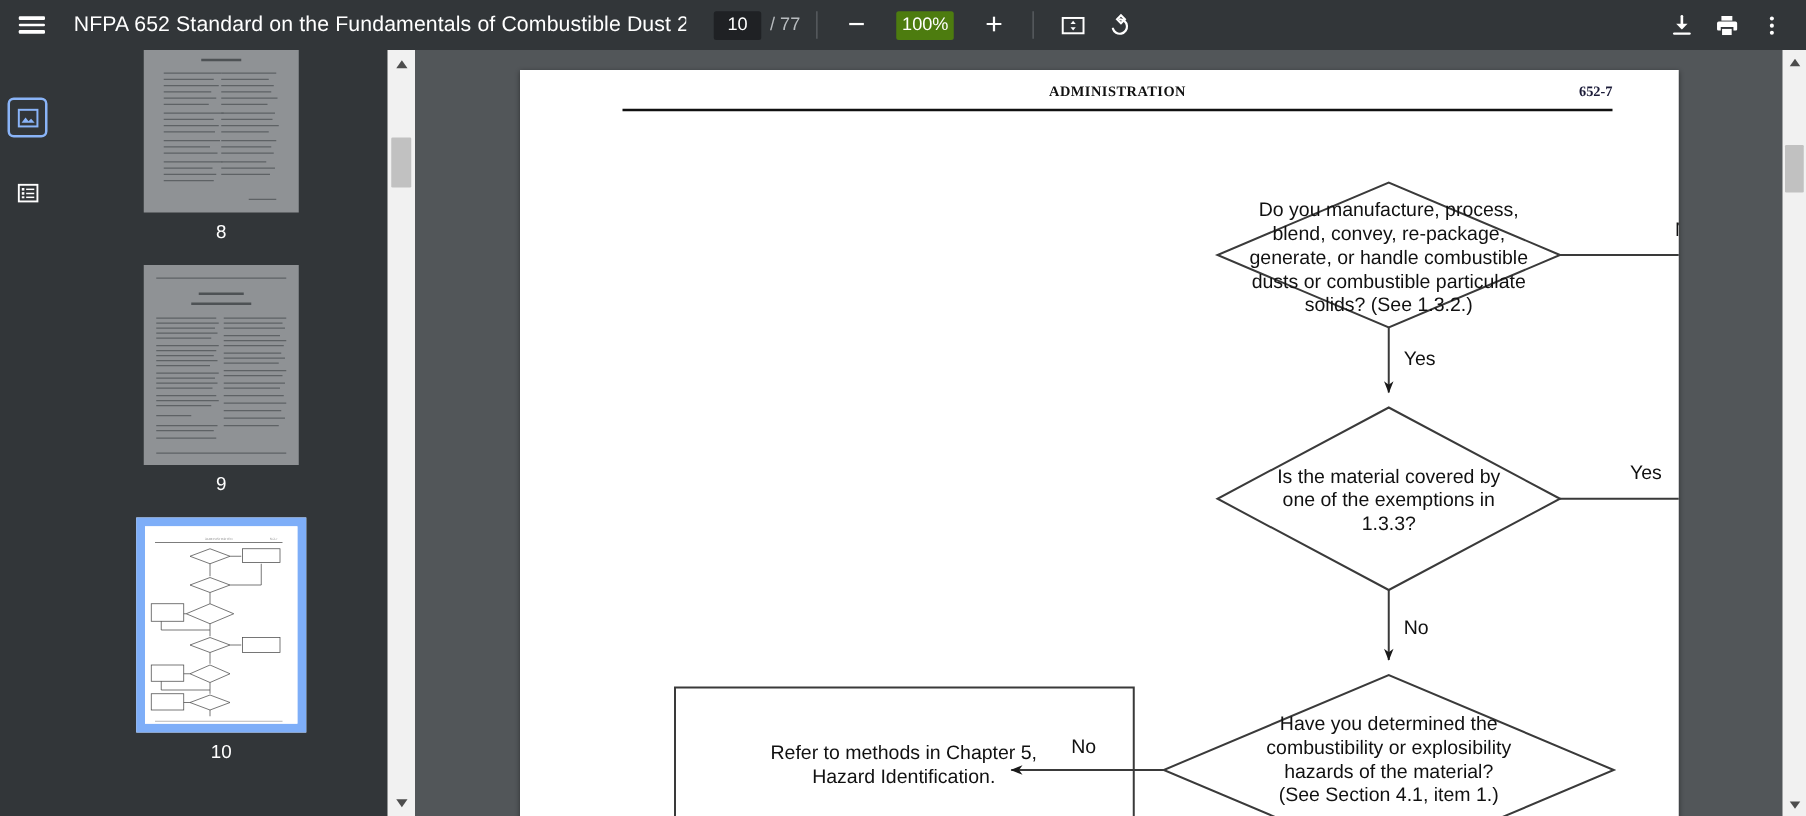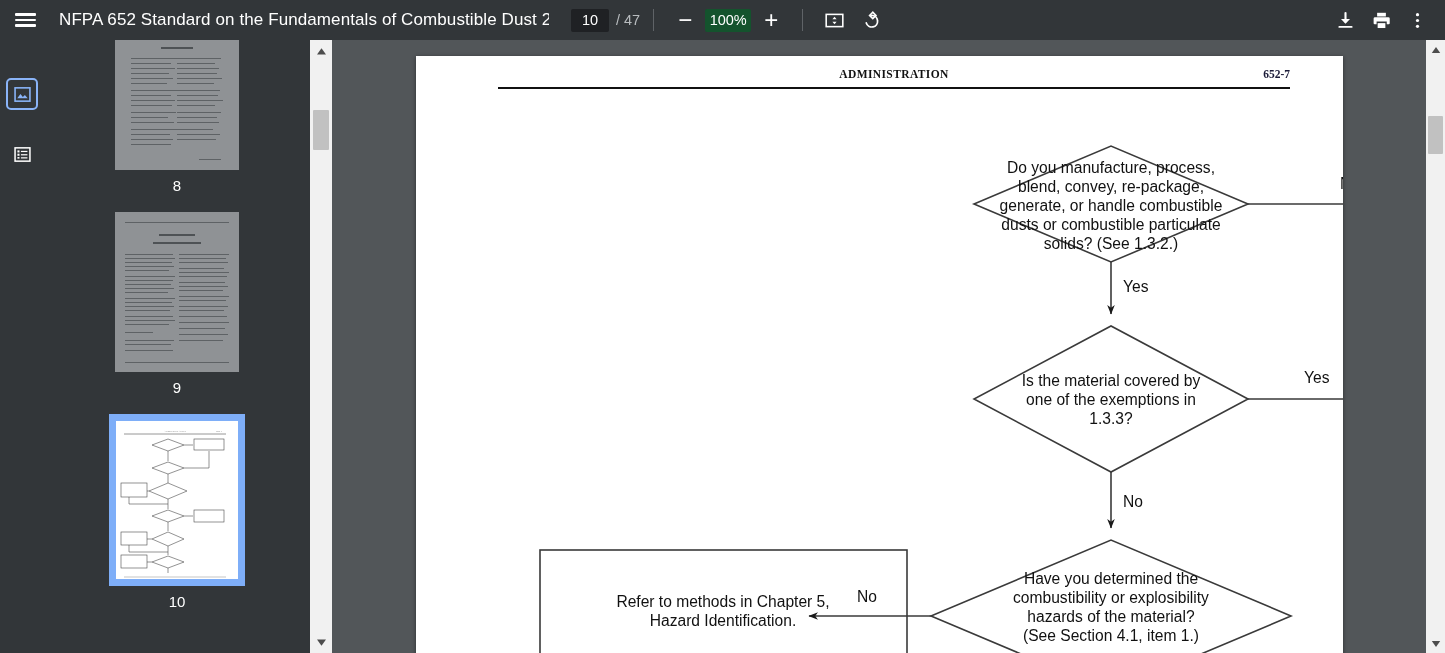--- a/index.html
+++ b/index.html
@@ -73,26 +73,26 @@
     background: #5f6367;
     margin: 0 13px;
     flex: 0 0 auto;
   }
 
   .zoom-minus { font-size: 24px; line-height: 1; font-weight: 300; }
   .zoom-plus  { font-size: 24px; line-height: 1; font-weight: 300; }
 
   .zoom-value {
     min-width: 46px; height: 23px;
-    background: #14532d;
+    background: #4d7c0f;
     color: #ffffff;
     font-size: 14.5px;
     display: flex; align-items: center; justify-content: center;
     border-radius: 2px;
-    margin: 0 2px;
+    margin: 0 14px;
     cursor: text;
   }
 
   .right-tools { display: flex; align-items: center; margin-right: 10px; }
 
   svg.ic { display: block; }
 
   
   .rail {
     position: absolute; left: 0; top: 40px;
@@ -249,21 +249,21 @@
       <span class="bar"></span>
         <span class="bar"></span>
         <span class="bar"></span>
     </span>
   </div>
 
   <div class="doc-title">NFPA 652 Standard on the Fundamentals of Combustible Dust 2...</div>
 
   <div class="pagebox">
     <input class="page-input" type="text" value="10" style="">
-    <span class="page-total">/ 47</span>
+    <span class="page-total">/ 77</span>
   </div>
 
   <div class="vsep"></div>
 
   <div class="tb-btn zoom-minus">−</div>
   <div class="zoom-value">100%</div>
   <div class="tb-btn zoom-plus">+</div>
 
   <div class="vsep"></div>
 

